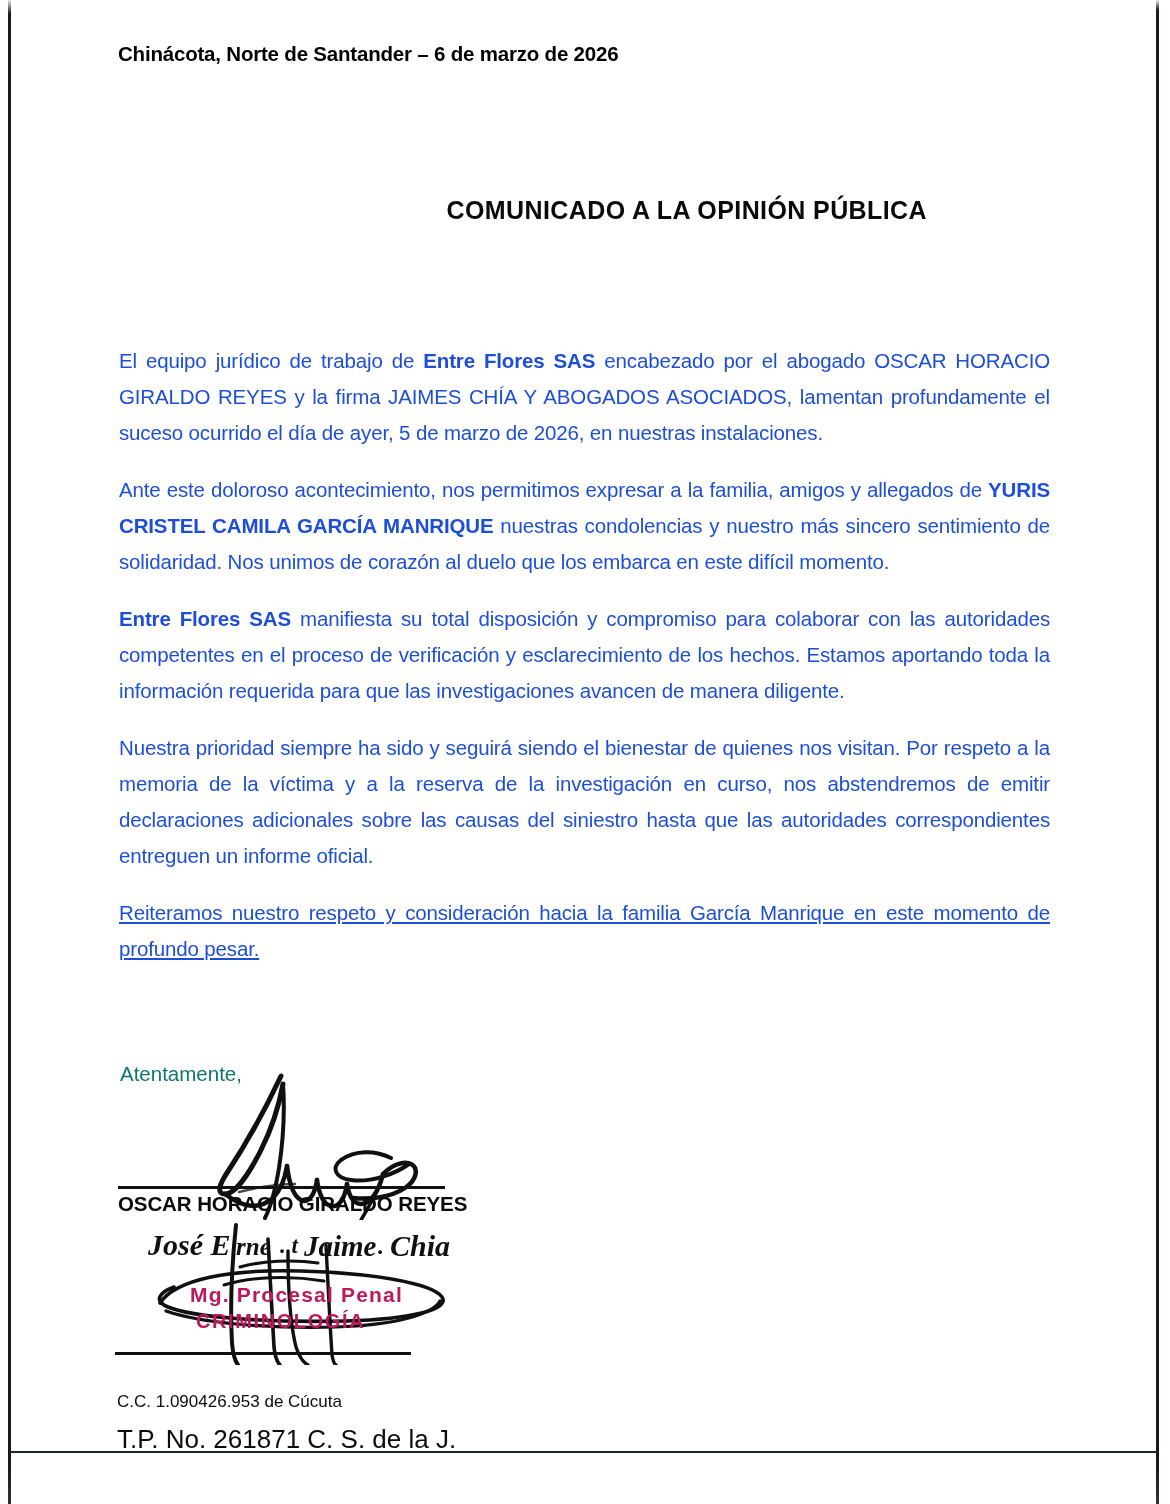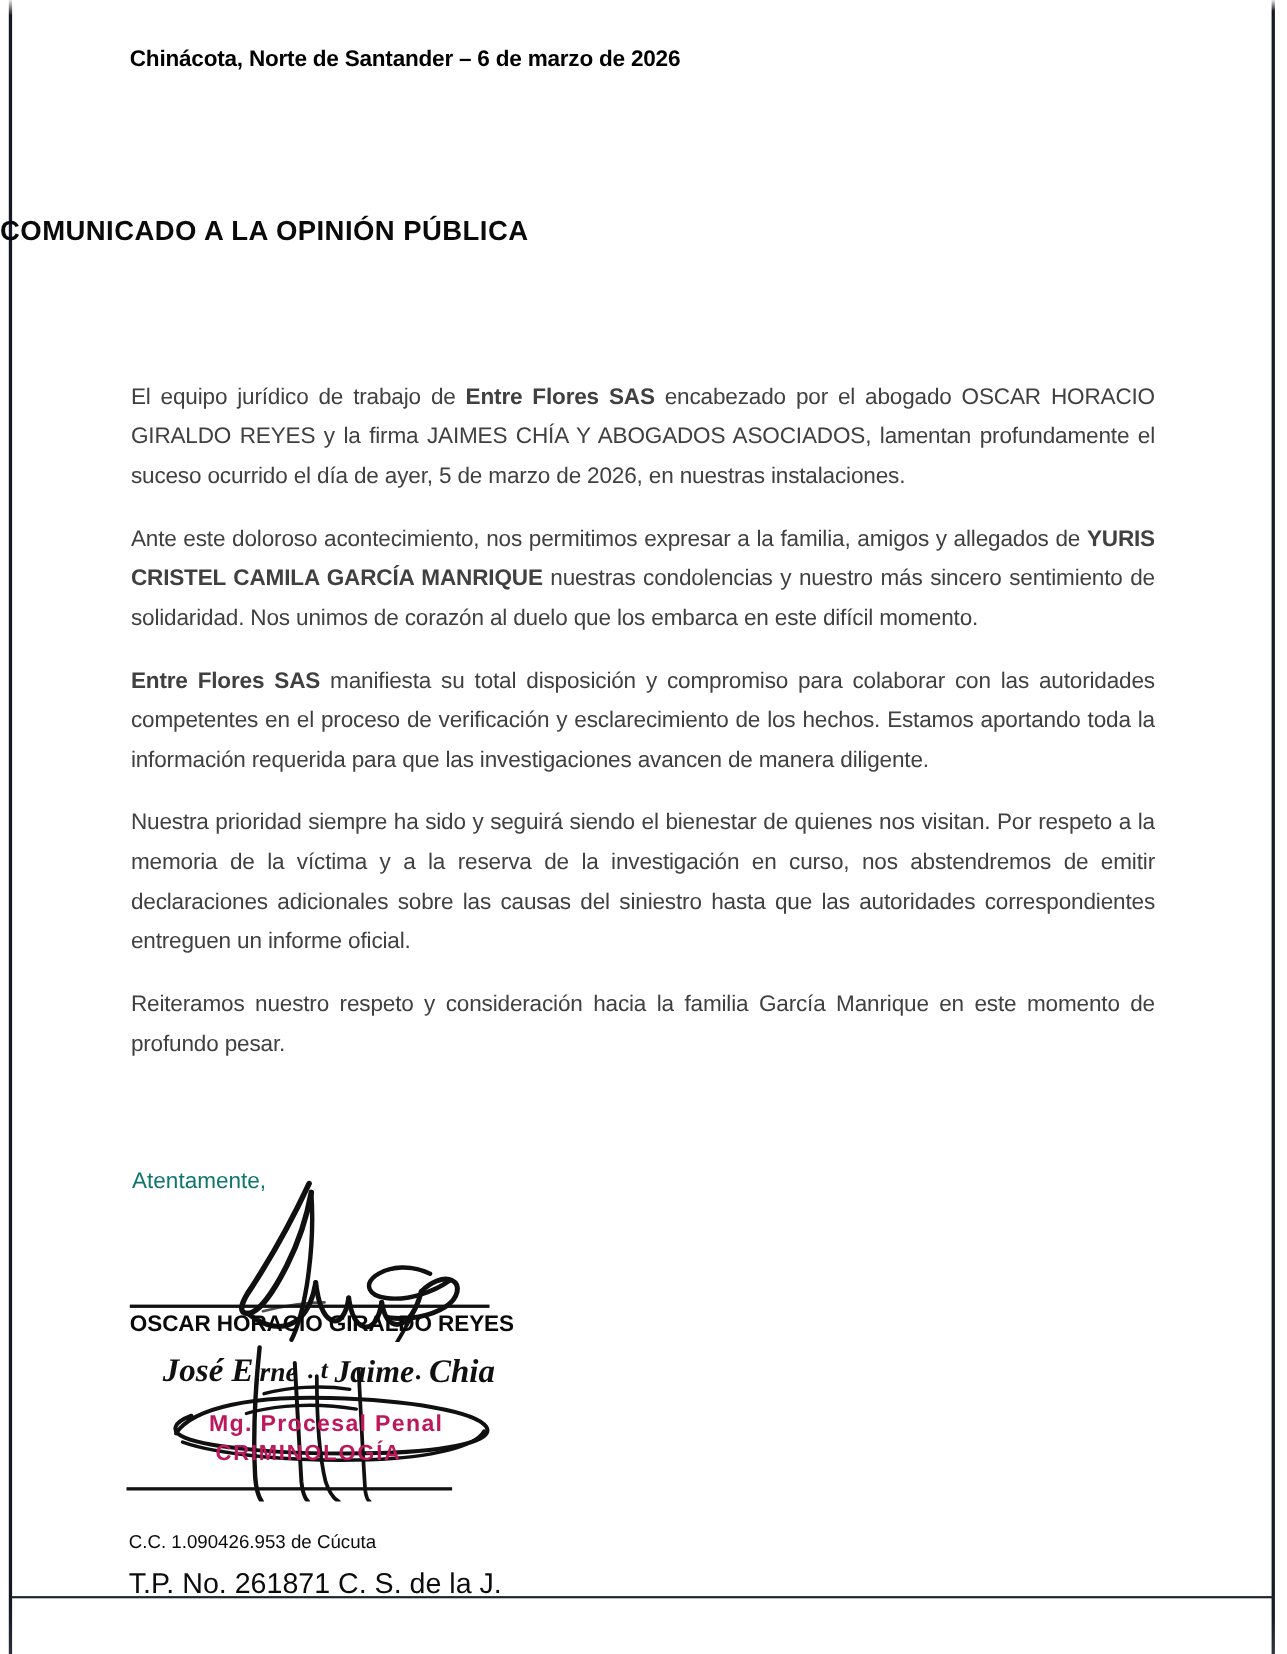--- a/index.html
+++ b/index.html
@@ -53,43 +53,43 @@
     letter-spacing: -0.2px;
     white-space: nowrap;
     color: #000000;
   }
 
   .doc-title {
     position: absolute;
     left: 0;
     top: 196px;
     width: 927px;
-    text-align: left;
+    text-align: right;
     font-size: 25px;
     font-weight: 700;
     letter-spacing: 0.4px;
     color: #0a0a0a;
   }
 
   .body-block {
     position: absolute;
     left: 119px;
     top: 343px;
     width: 931px;
   }
   .para {
     font-size: 20.5px;
     line-height: 36px;
     text-align: justify;
     text-justify: inter-word;
     margin: 0 0 21px 0;
-    color: #404040;
+    color: #1d4ed8;
     letter-spacing: -0.15px;
   }
-  .para:last-child { margin-bottom: 0; }
+  .para:last-child { margin-bottom: 0; text-decoration: underline; }
   .para b { font-weight: 700; }
 
   .atentamente {
     position: absolute;
     left: 120px;
     top: 1062px;
     font-size: 20.5px;
     font-weight: 400;
     color: #0f766e;
   }

